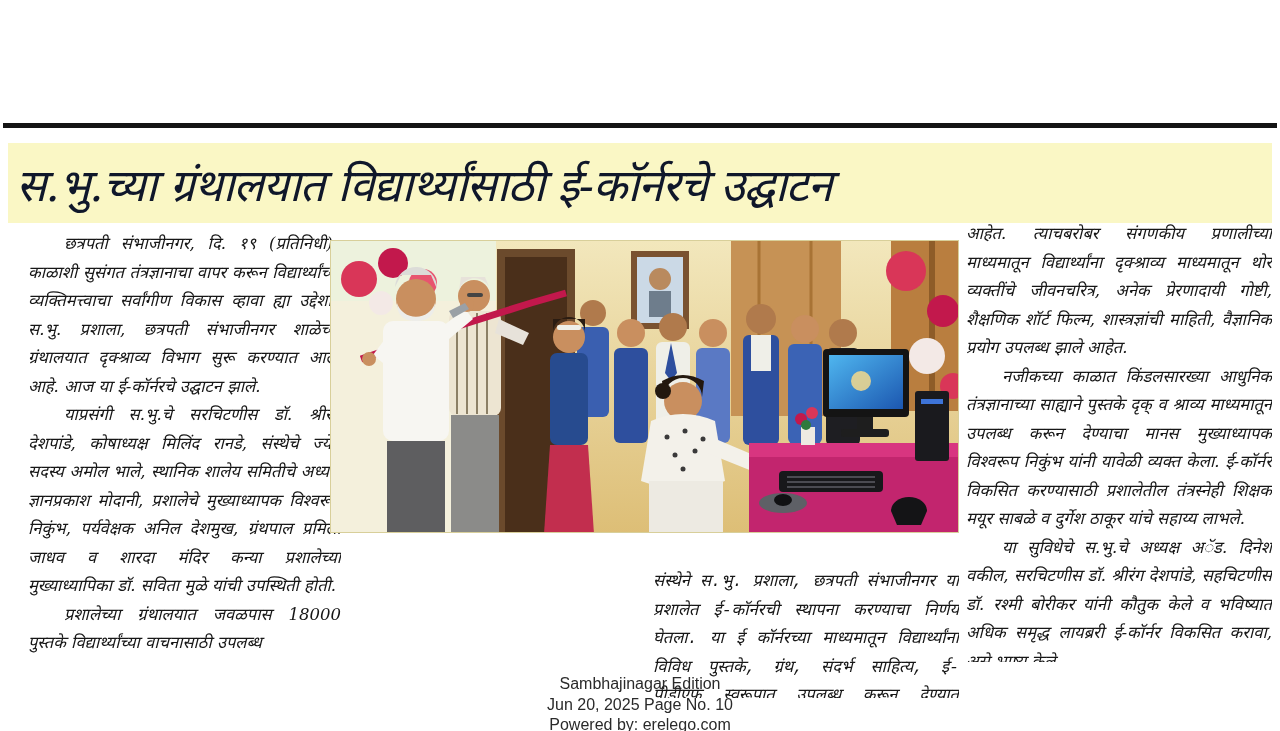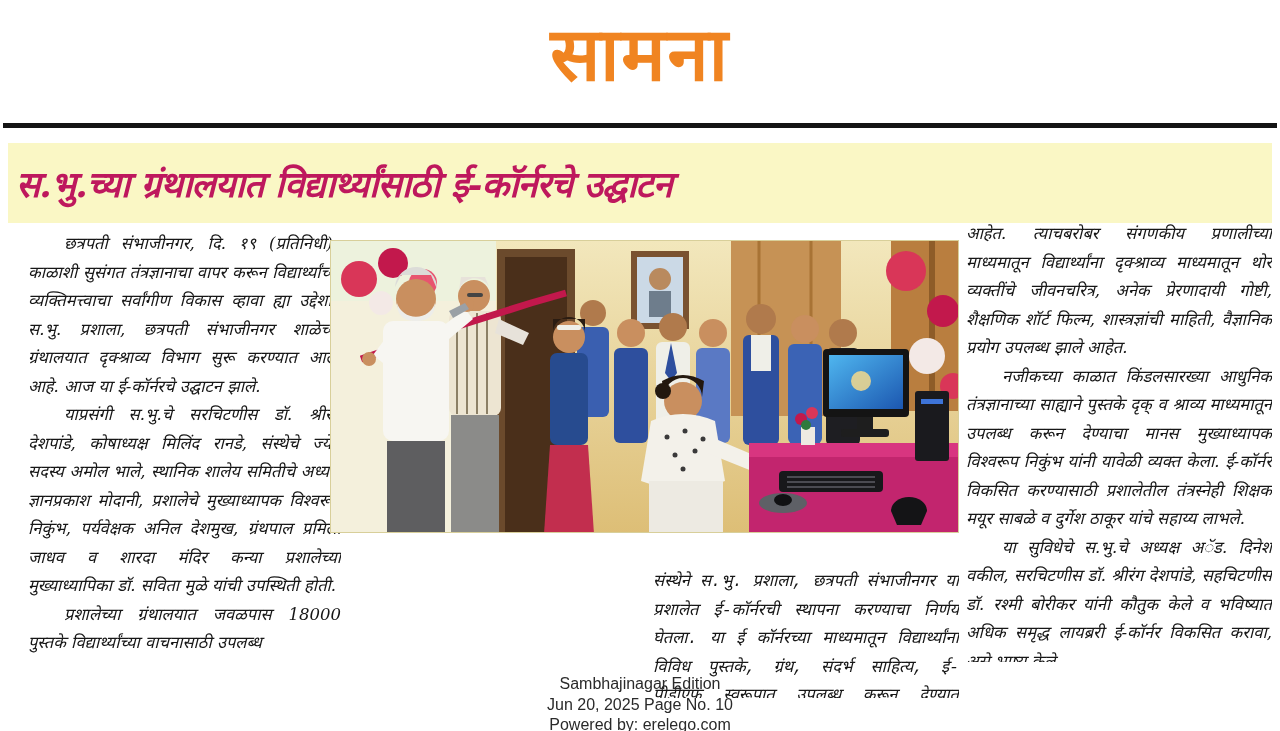--- a/index.html
+++ b/index.html
@@ -41,24 +41,24 @@
     position: absolute;
     top: 143px; left: 8px; right: 8px;
     height: 80px;
     background: #FAF7C5;
     display: flex;
     align-items: center;
     padding: 0 8px;
     overflow: hidden;
   }
   .headline-band .headline {
-    font-size: 36px;
-    font-weight: bold;
+    font-size: 45px;
+    font-weight: normal;
     font-style: italic;
-    color: #be185d;
+    color: #0f172a;
     white-space: nowrap;
     width: 100%;
     letter-spacing: -1px;
     font-family: "DejaVu Serif", "Liberation Serif", serif;
   }
 
   
   .bodytext {
     font-size: 16.5px;
     line-height: 28.5px;
@@ -94,23 +94,20 @@
     font-family: "Liberation Sans", sans-serif;
     color: #2a2a2a;
   }
   .footer div { font-size: 16px; line-height: 20.5px; }
 </style>
 </head>
 <body>
 
 <div class="page">
 
-  <div class="masthead">
-    <span class="title">सामना</span>
-  </div>
 
   <div class="top-rule"></div>
 
   <div class="headline-band">
     <div class="headline">स.भु.च्या ग्रंथालयात विद्यार्थ्यांसाठी ई-कॉर्नरचे उद्घाटन</div>
   </div>
 
   <div class="col-left bodytext">
     <p class="indent">छत्रपती संभाजीनगर, दि. १९ (प्रतिनिधी)– काळाशी सुसंगत तंत्रज्ञानाचा वापर करून विद्यार्थ्यांच्या व्यक्तिमत्त्वाचा सर्वांगीण विकास व्हावा ह्या उद्देशाने स.भु. प्रशाला, छत्रपती संभाजीनगर शाळेच्या ग्रंथालयात दृक्श्राव्य विभाग सुरू करण्यात आला आहे. आज या ई-कॉर्नरचे उद्घाटन झाले.</p>
     <p class="indent">याप्रसंगी स.भु.चे सरचिटणीस डॉ. श्रीरंग देशपांडे, कोषाध्यक्ष मिलिंद रानडे, संस्थेचे ज्येष्ठ सदस्य अमोल भाले, स्थानिक शालेय समितीचे अध्यक्ष ज्ञानप्रकाश मोदानी, प्रशालेचे मुख्याध्यापक विश्वरूप निकुंभ, पर्यवेक्षक अनिल देशमुख, ग्रंथपाल प्रमिला जाधव व शारदा मंदिर कन्या प्रशालेच्या मुख्याध्यापिका डॉ. सविता मुळे यांची उपस्थिती होती.</p>

